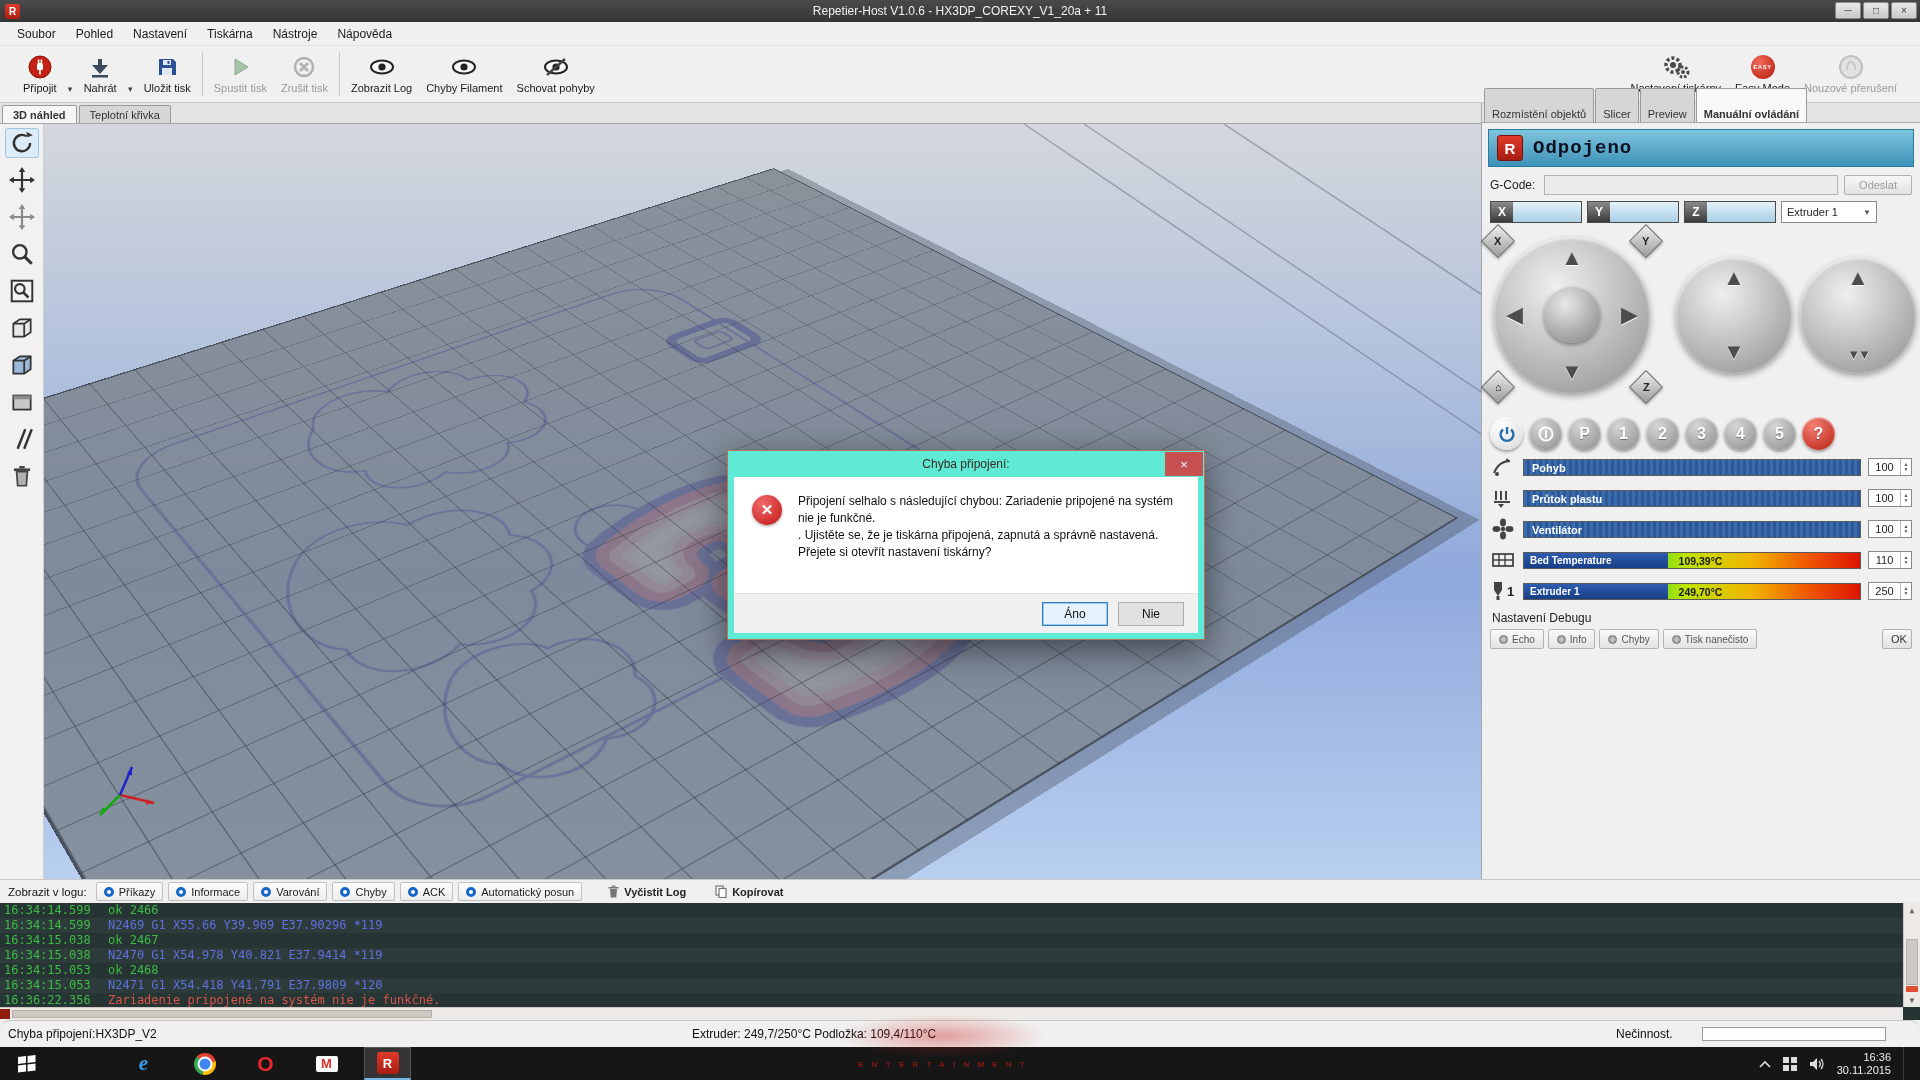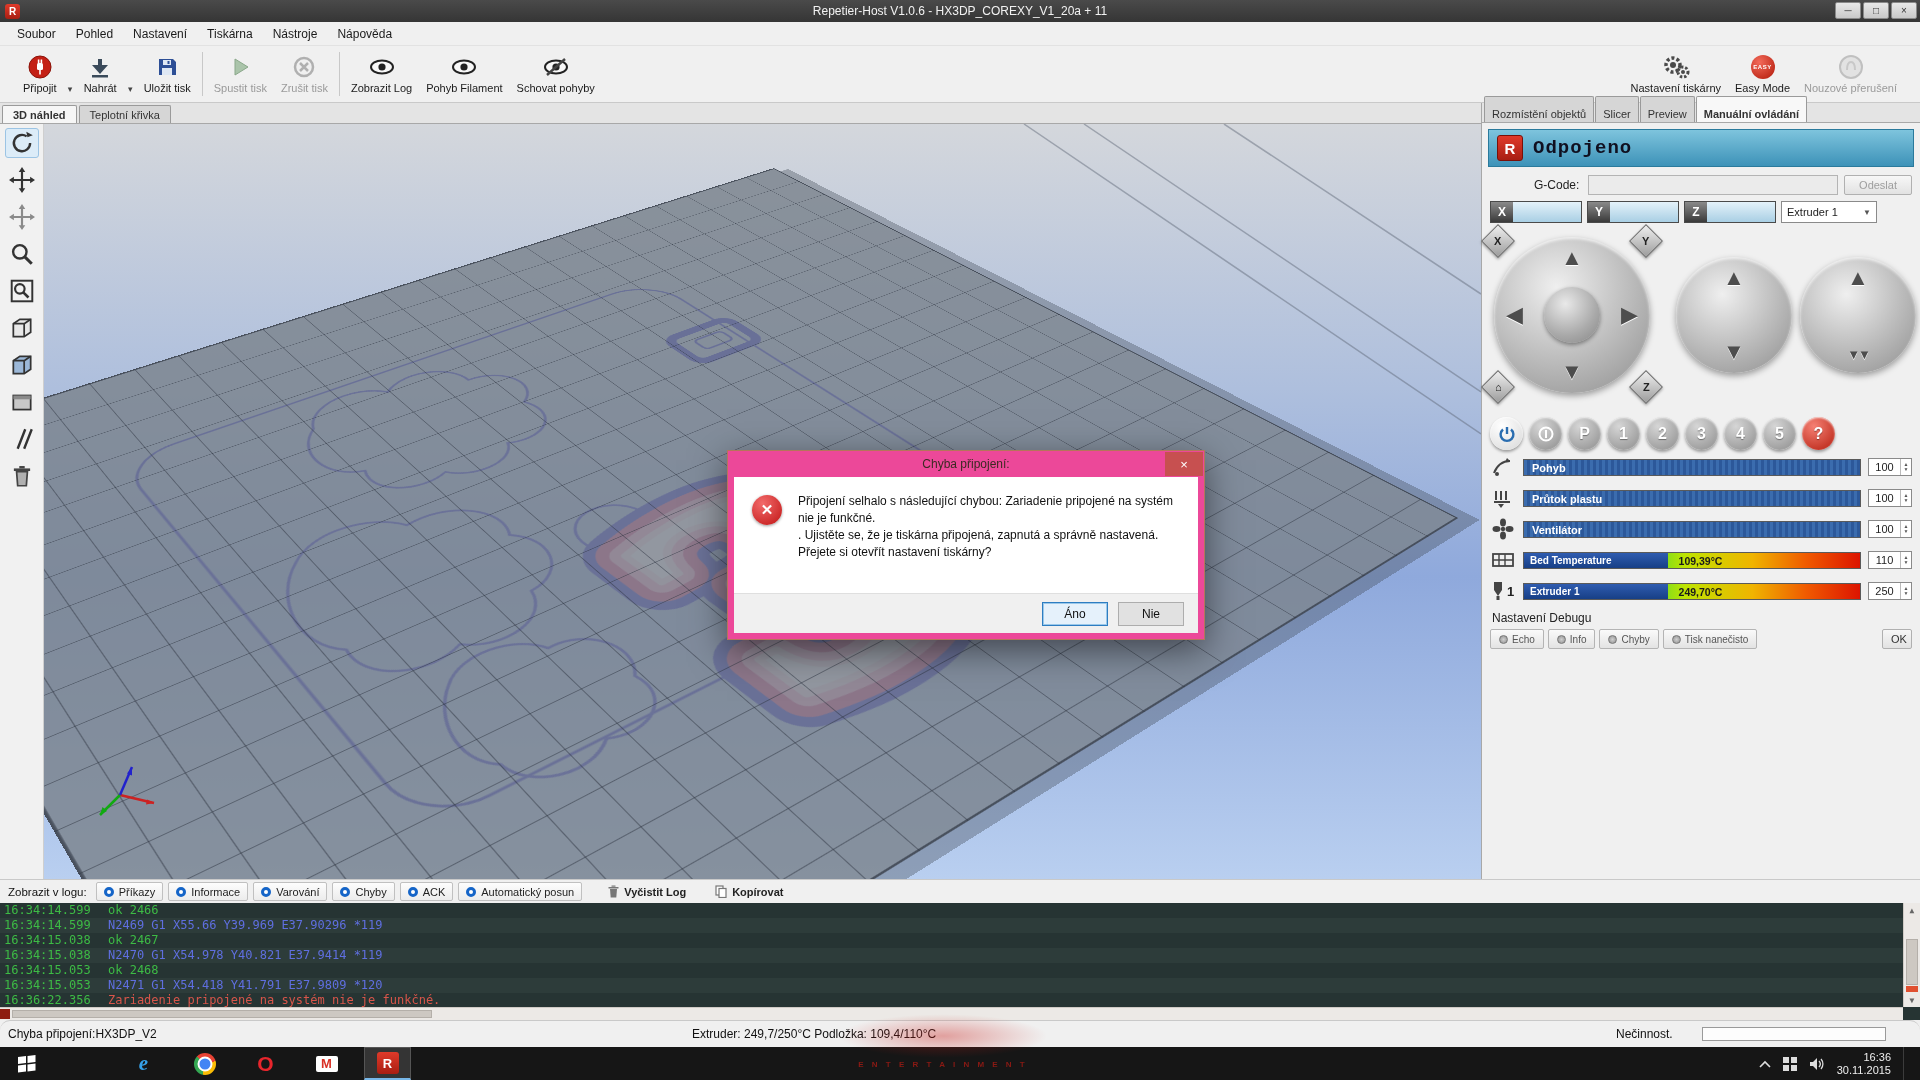--- a/index.html
+++ b/index.html
@@ -42,27 +42,27 @@
   .strip-btn.sel { background:#dcecf8; border:1px solid #9cc4e4; }
   .canvas3d { position:absolute; left:44px; top:0; right:0; bottom:0; background:linear-gradient(180deg,#d4d7dc 0%, #aebfdd 35%, #8fa9dc 60%, #b9cff0 100%); overflow:hidden; }
   .bed-wrap { position:absolute; left:-40px; top:-150px; width:1250px; height:1030px; transform:perspective(1600px) rotateX(55deg) rotateZ(-36deg); }
   .bed { position:absolute; inset:0; background-color:rgba(122,130,140,0.82); background-image:linear-gradient(rgba(45,52,64,.5) 1.5px, transparent 1.5px), linear-gradient(90deg, rgba(45,52,64,.5) 1.5px, transparent 1.5px); background-size:52px 52px; border:2px solid rgba(40,48,60,.65); box-shadow:14px 14px 0 rgba(60,68,80,.35); }
   .wire-lines { position:absolute; inset:0; pointer-events:none; }
   .axes-indicator { position:absolute; left:48px; bottom:58px; }
 
   
   .right-panel { position:absolute; left:1481px; top:103px; width:439px; height:776px; background:#f0f0f0; border-left:1px solid #a8a8a8; }
   .right-tabs { height:20px; background:#e4e4e4; border-bottom:1px solid #a8a8a8; display:flex; align-items:flex-end; padding-left:2px; }
-  .rtab { padding:11px 7px 2px; font-size:11px; border:1px solid #9a9a9a; border-bottom:none; background:#d6d6d6; color:#333; margin-right:1px; border-radius:2px 2px 0 0; white-space:nowrap; }
+  .rtab { padding:19px 7px 2px; font-size:11px; border:1px solid #9a9a9a; border-bottom:none; background:#d6d6d6; color:#333; margin-right:1px; border-radius:2px 2px 0 0; white-space:nowrap; }
   .rtab.active { background:#f8f8f8; font-weight:bold; }
   .panel-header { margin:6px 6px 4px; height:38px; background:linear-gradient(180deg,#7ec4dd,#3d92b8); border:1px solid #2a7a9c; display:flex; align-items:center; gap:10px; padding:0 8px; }
   .panel-header .rh-logo { width:26px; height:26px; font-size:15px; border:1px solid #7a1008; }
   .status-text { font-family:"Liberation Mono", monospace; font-weight:bold; font-size:19px; color:#101020; letter-spacing:1px; }
   .gcode-row { display:flex; align-items:center; gap:6px; margin:8px 8px 6px; }
-  .gcode-label { font-size:12px; color:#222; width:48px;margin-left:44px; }
+  .gcode-label { font-size:12px; color:#222; width:48px; }
   .gcode-input { flex:1; height:20px; background:#ebebeb; border:1px solid #b4b4b4; }
   .btn-sm { height:20px; padding:0 14px; background:linear-gradient(#f7f7f7,#e2e2e2); border:1px solid #b0b0b0; border-radius:2px; font-size:11px; color:#333; }
   .btn-sm.disabled { color:#9e9e9e; }
   .axes-row { display:flex; align-items:center; gap:5px; margin:4px 8px 8px; }
   .axis-box { width:92px; height:22px; border:1px solid #4a4a4a; display:flex; }
   .axis-tag { width:22px; background:linear-gradient(#8a8a8a,#3a3a3a); color:#fff; font-weight:bold; font-size:12px; display:flex; align-items:center; justify-content:center; }
   .axis-val { flex:1; background:linear-gradient(#e4f2fa,#a9cfe4); }
   .ext-select { width:96px; height:22px; background:#fff; border:1px solid #8a8a8a; display:flex; align-items:center; justify-content:space-between; padding:0 5px; font-size:11px; color:#222; }
   .jog-area { position:relative; height:178px; margin:2px 8px 0; }
   .pad-big { position:absolute; left:4px; top:6px; width:156px; height:156px; border-radius:50%; background:radial-gradient(circle at 40% 32%, #efefef, #b9b9b9 55%, #8d8d8d); box-shadow:0 3px 6px rgba(0,0,0,.35), inset 0 2px 3px rgba(255,255,255,.7); }
@@ -88,21 +88,21 @@
   .sval { width:44px; height:18px; border:1px solid #8a8a8a; background:#fff; display:flex; align-items:center; }
   .sval span { flex:1; text-align:center; font-size:11px; }
   .spin { width:11px; height:100%; border-left:1px solid #bbb; display:flex; flex-direction:column; align-items:center; justify-content:center; font-size:5px; color:#555; line-height:1.1; }
   .debug-label { margin:4px 10px 4px; font-size:12px; color:#222; }
   .debug-row { display:flex; align-items:center; gap:4px; margin:0 8px; }
   .dbtn { height:20px; display:flex; align-items:center; gap:4px; padding:0 8px; background:linear-gradient(#fafafa,#e3e3e3); border:1px solid #b4b4b4; border-radius:2px; font-size:10px; color:#555; }
   .ddot { width:9px; height:9px; border-radius:50%; background:radial-gradient(#cfcfcf,#8e8e8e); border:1px solid #777; }
   .okbtn { margin-left:auto; width:30px; }
 
   
-  .dialog { position:absolute; left:727px; top:450px; width:478px; height:190px; background:#ec4899; border:1px solid #b5755a; box-shadow:0 10px 34px rgba(0,0,0,.5); z-index:40; }
+  .dialog { position:absolute; left:727px; top:450px; width:478px; height:190px; background:#5eead4; border:1px solid #b5755a; box-shadow:0 10px 34px rgba(0,0,0,.5); z-index:40; }
   .dialog-title { height:26px; display:flex; align-items:center; justify-content:center; color:#3c2a22; font-size:12px; }
   .dialog-close { position:absolute; right:1px; top:1px; width:38px; height:24px; background:#c75050; color:#fff; display:flex; align-items:center; justify-content:center; font-size:13px; }
   .dialog-body { position:absolute; left:6px; right:6px; top:26px; bottom:6px; background:#fff; }
   .dialog-msg { position:absolute; left:64px; top:16px; right:12px; font-size:12px; color:#111; line-height:17px; }
   .err-icon { position:absolute; left:18px; top:18px; width:30px; height:30px; border-radius:50%; background:radial-gradient(circle at 35% 28%, #f26a6a, #c01414); color:#fff; font-weight:bold; font-size:15px; display:flex; align-items:center; justify-content:center; box-shadow:0 1px 3px rgba(0,0,0,.4); }
   .dialog-footer { position:absolute; left:0; right:0; bottom:0; height:40px; background:#f0f0f0; border-top:1px solid #dfdfdf; display:flex; align-items:center; justify-content:flex-end; gap:10px; padding-right:14px; }
   .dlg-btn { height:24px; min-width:66px; padding:0 18px; background:#e1e1e1; border:1px solid #adadad; font-size:12px; color:#111; }
   .dlg-btn.default { border:1px solid #2d7dc1; box-shadow:inset 0 0 0 1px #9ac8ea; background:#e5f1fb; }
 
   
@@ -249,21 +249,21 @@
       </div>
       <div class="tlabel">Zobrazit Log</div>
     </div>
     <div class="tbtn">
       <div class="ticon">
         <svg width="28" height="24" viewBox="0 0 28 24">
             <ellipse cx="14" cy="12" rx="11" ry="6.5" fill="#f8f8f8" stroke="#222" stroke-width="2"></ellipse>
             <circle cx="14" cy="12" r="3.6" fill="#222"></circle>
           </svg>
       </div>
-      <div class="tlabel">Pohyb Filament</div>
+      <div class="tlabel">Chyby Filament</div>
     </div>
     <div class="tbtn">
       <div class="ticon">
         <svg width="28" height="24" viewBox="0 0 28 24">
             <ellipse cx="14" cy="12" rx="11" ry="6.5" fill="#f8f8f8" stroke="#222" stroke-width="2"></ellipse>
             <circle cx="14" cy="12" r="3.6" fill="#222"></circle>
             <path d="M5 20L23 4" stroke="#444" stroke-width="2.5"></path>
           </svg>
       </div>
       <div class="tlabel">Schovat pohyby</div>

